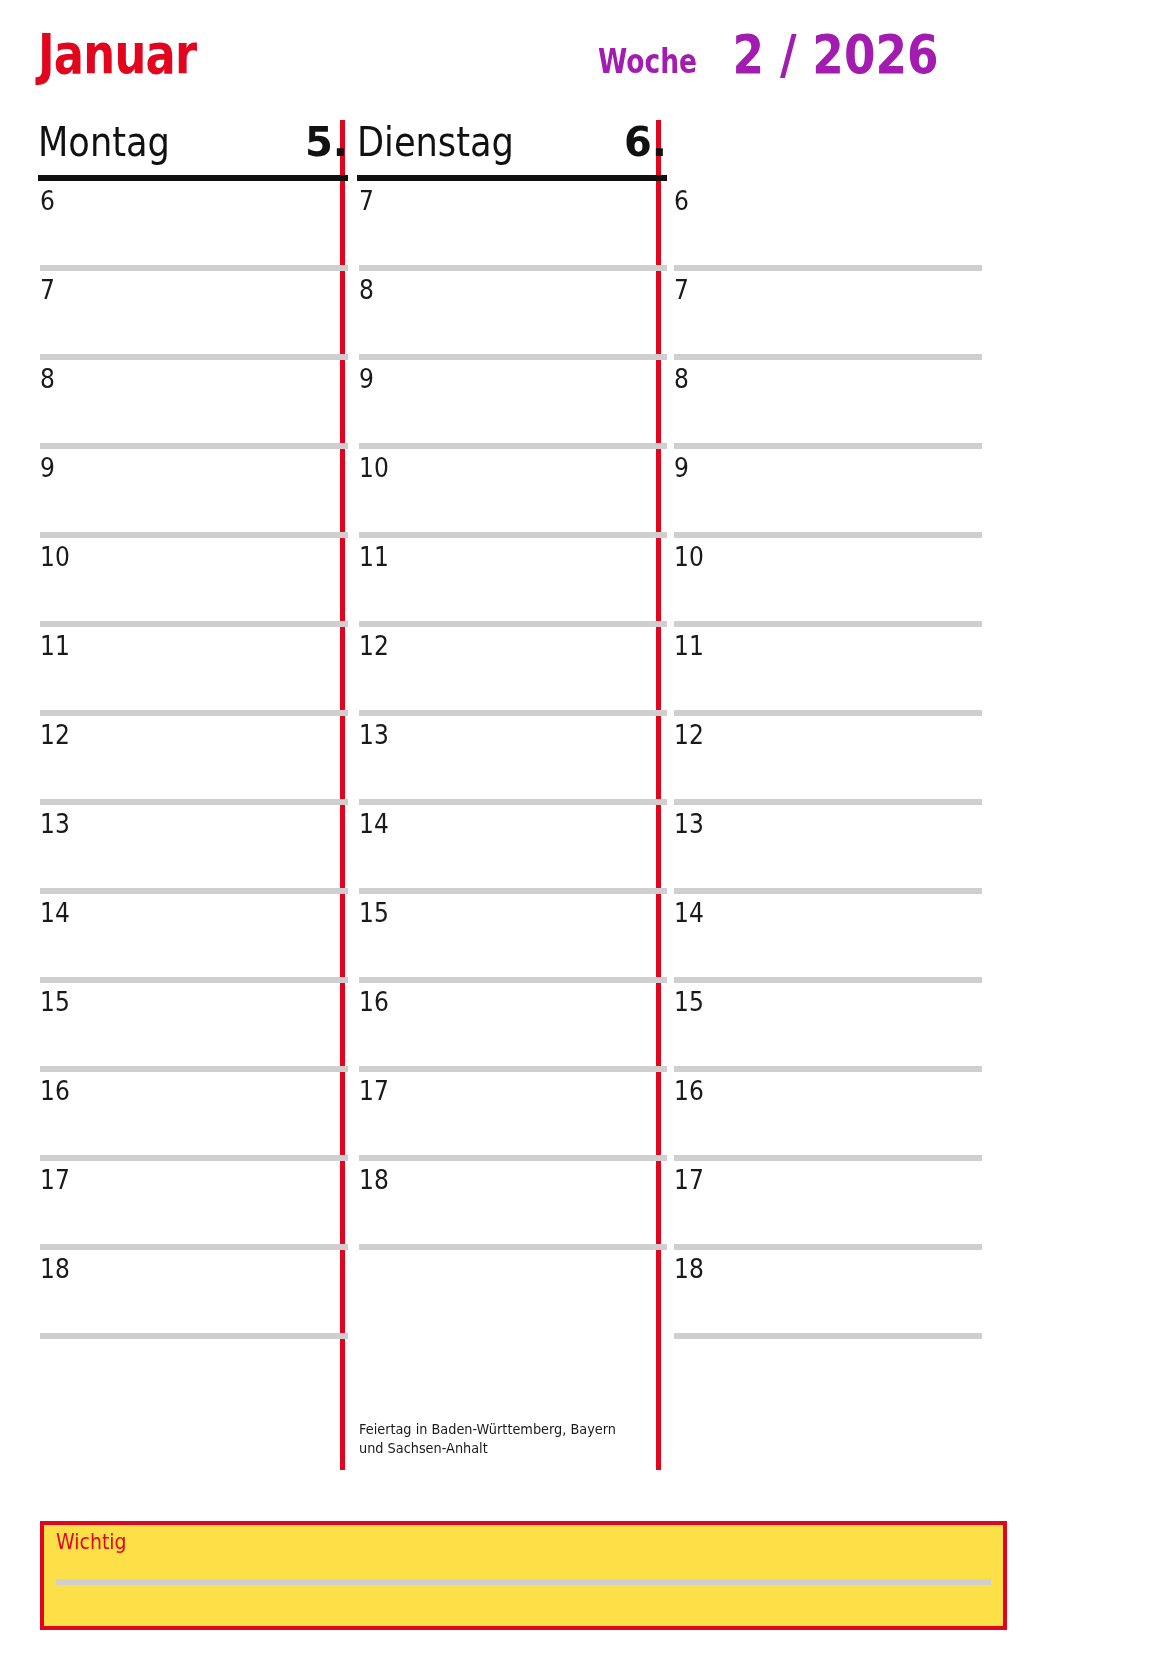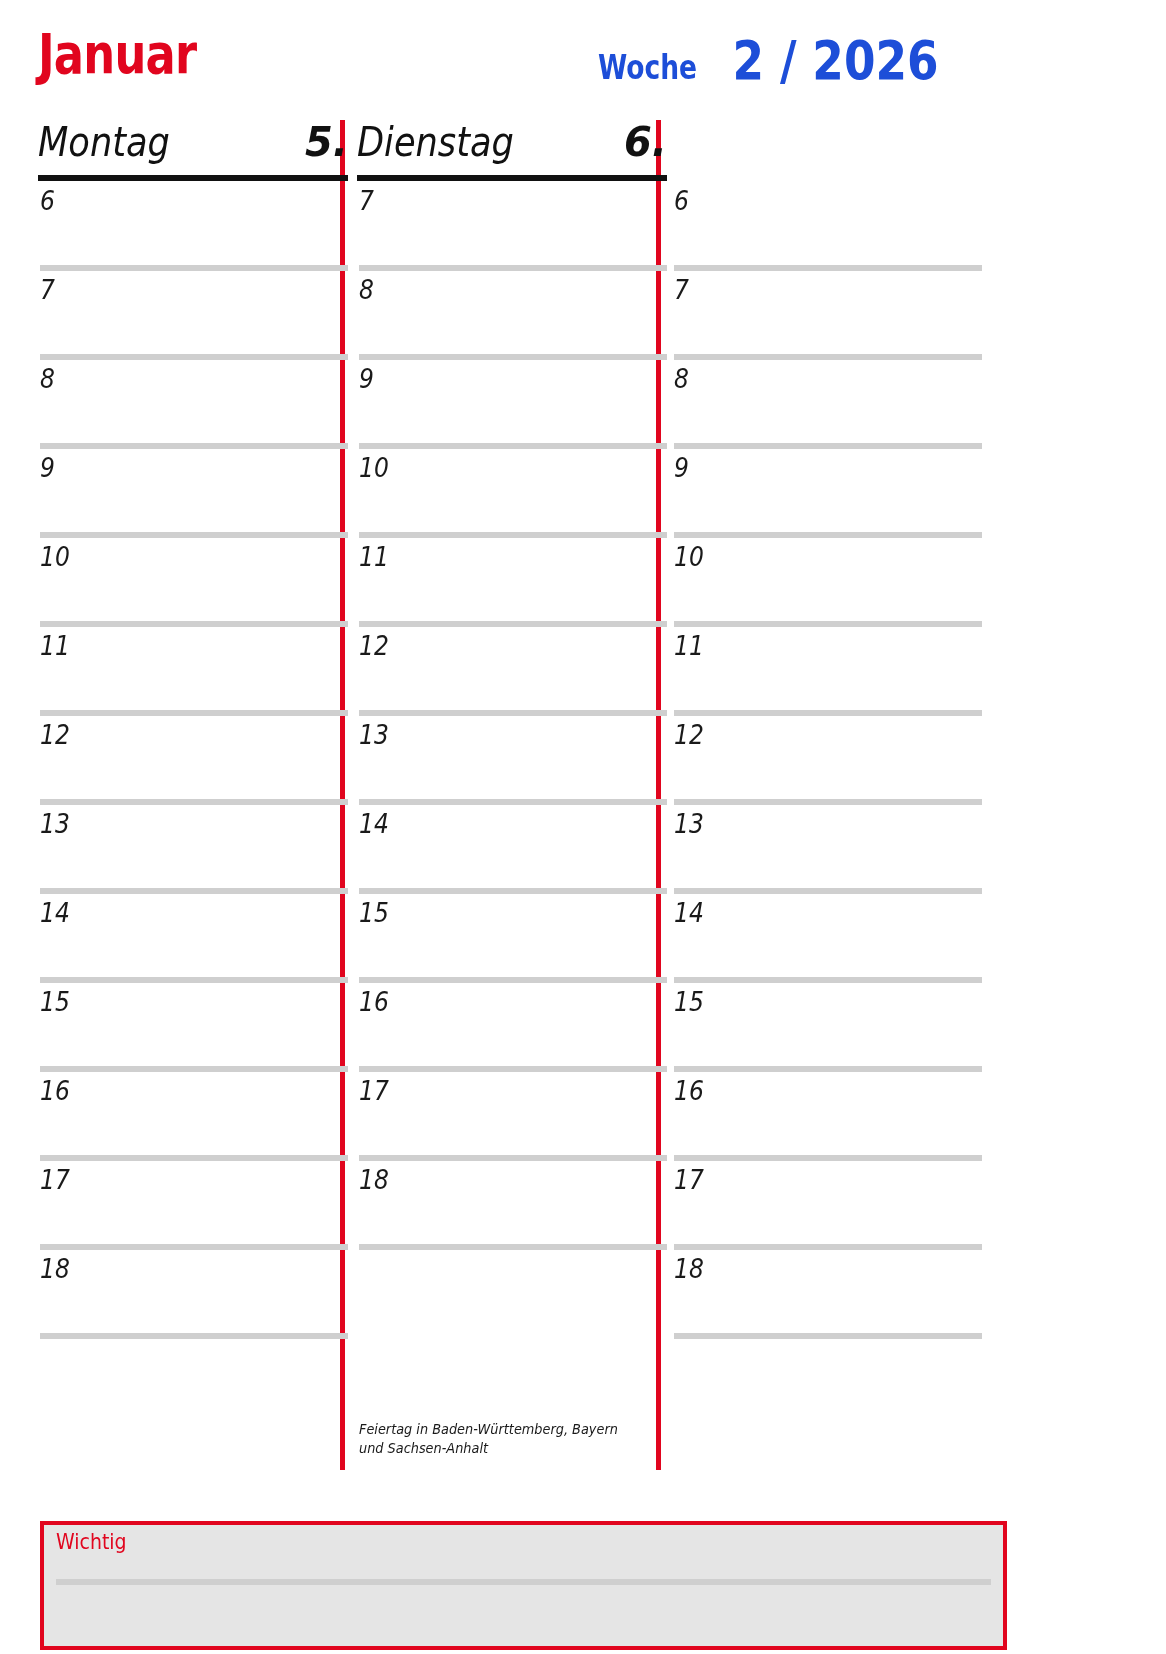--- a/index.html
+++ b/index.html
@@ -28,24 +28,24 @@
     font-weight: 700;
     font-size: 56px;
     line-height: 64px;
     letter-spacing: -1px;
     color: #e1051e;
     transform: scaleX(0.80);
     transform-origin: left top;
   }
   #week-block {
     position: absolute;
-    right: 26px; top: 32px;
+    right: 26px; top: 26px;
     display: flex;
     align-items: baseline;
-    color: #1d4ed8;
+    color: #a21caf;
     justify-content: center;
   }
   #week-label {
     font-family: "DejaVu Sans", sans-serif;
     font-weight: 700;
     font-size: 34px;
     line-height: 40px;
     transform: scaleX(0.78);
     transform-origin: right baseline;
     margin-right: 2px;
@@ -59,21 +59,20 @@
     transform: scaleX(0.84);
     transform-origin: right baseline;
   }
 
   
   .day-column {
     position: absolute;
     top: 118px;
     width: 310px;
     height: 1350px;
-    font-style: italic;
   }
   #col-0 { left: 38px;  }
   #col-1 { left: 357px; }
   #col-2 { left: 672px; }
 
   .red-divider {
     position: absolute;
     top: 120px;
     width: 5px;
     height: 1350px;
@@ -175,24 +174,24 @@
     transform: scaleX(0.92);
     transform-origin: left top;
   }
 
   
   #wichtig-box {
     position: absolute;
     left: 40px;
     top: 1521px;
     width: 967px;
-    height: 129px;
+    height: 109px;
     box-sizing: border-box;
     border: 4px solid #e1051e;
-    background: #e5e5e5;
+    background: #fde047;
   }
   #wichtig-label {
     position: absolute;
     left: 12px;
     top: 4px;
     font-family: "DejaVu Sans", sans-serif;
     font-weight: 400;
     font-size: 21px;
     line-height: 26px;
     color: #e1051e;

